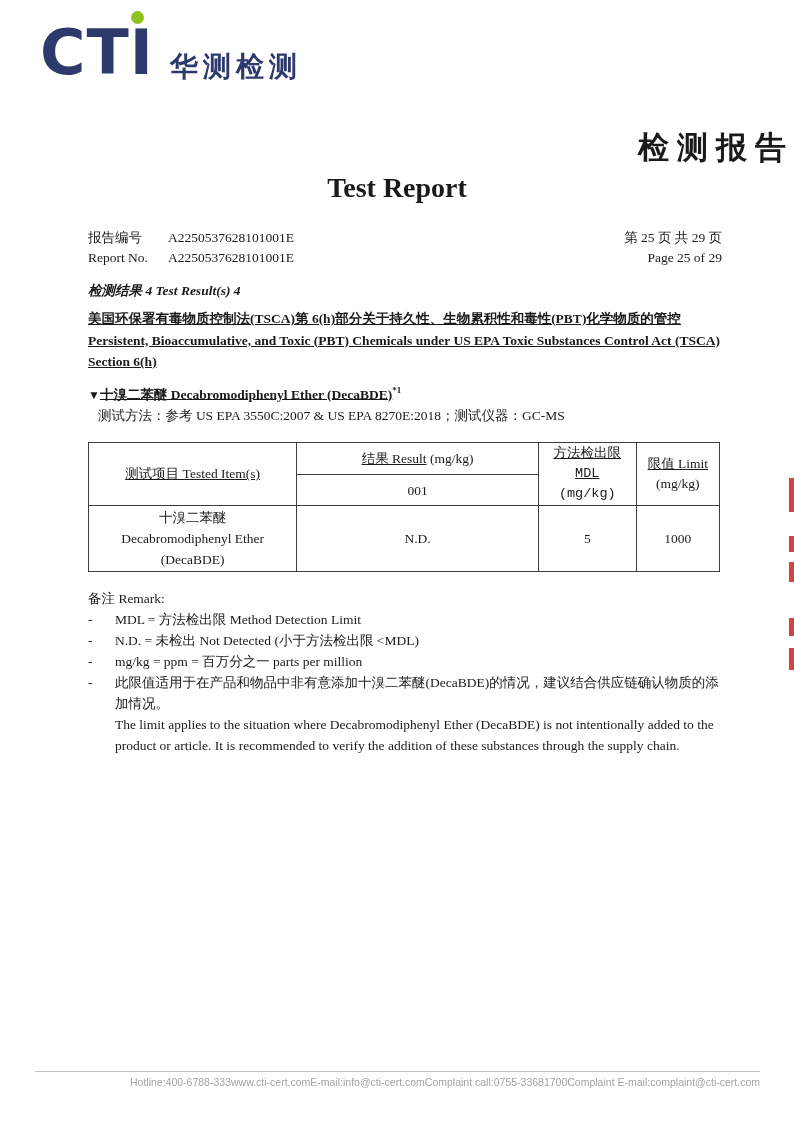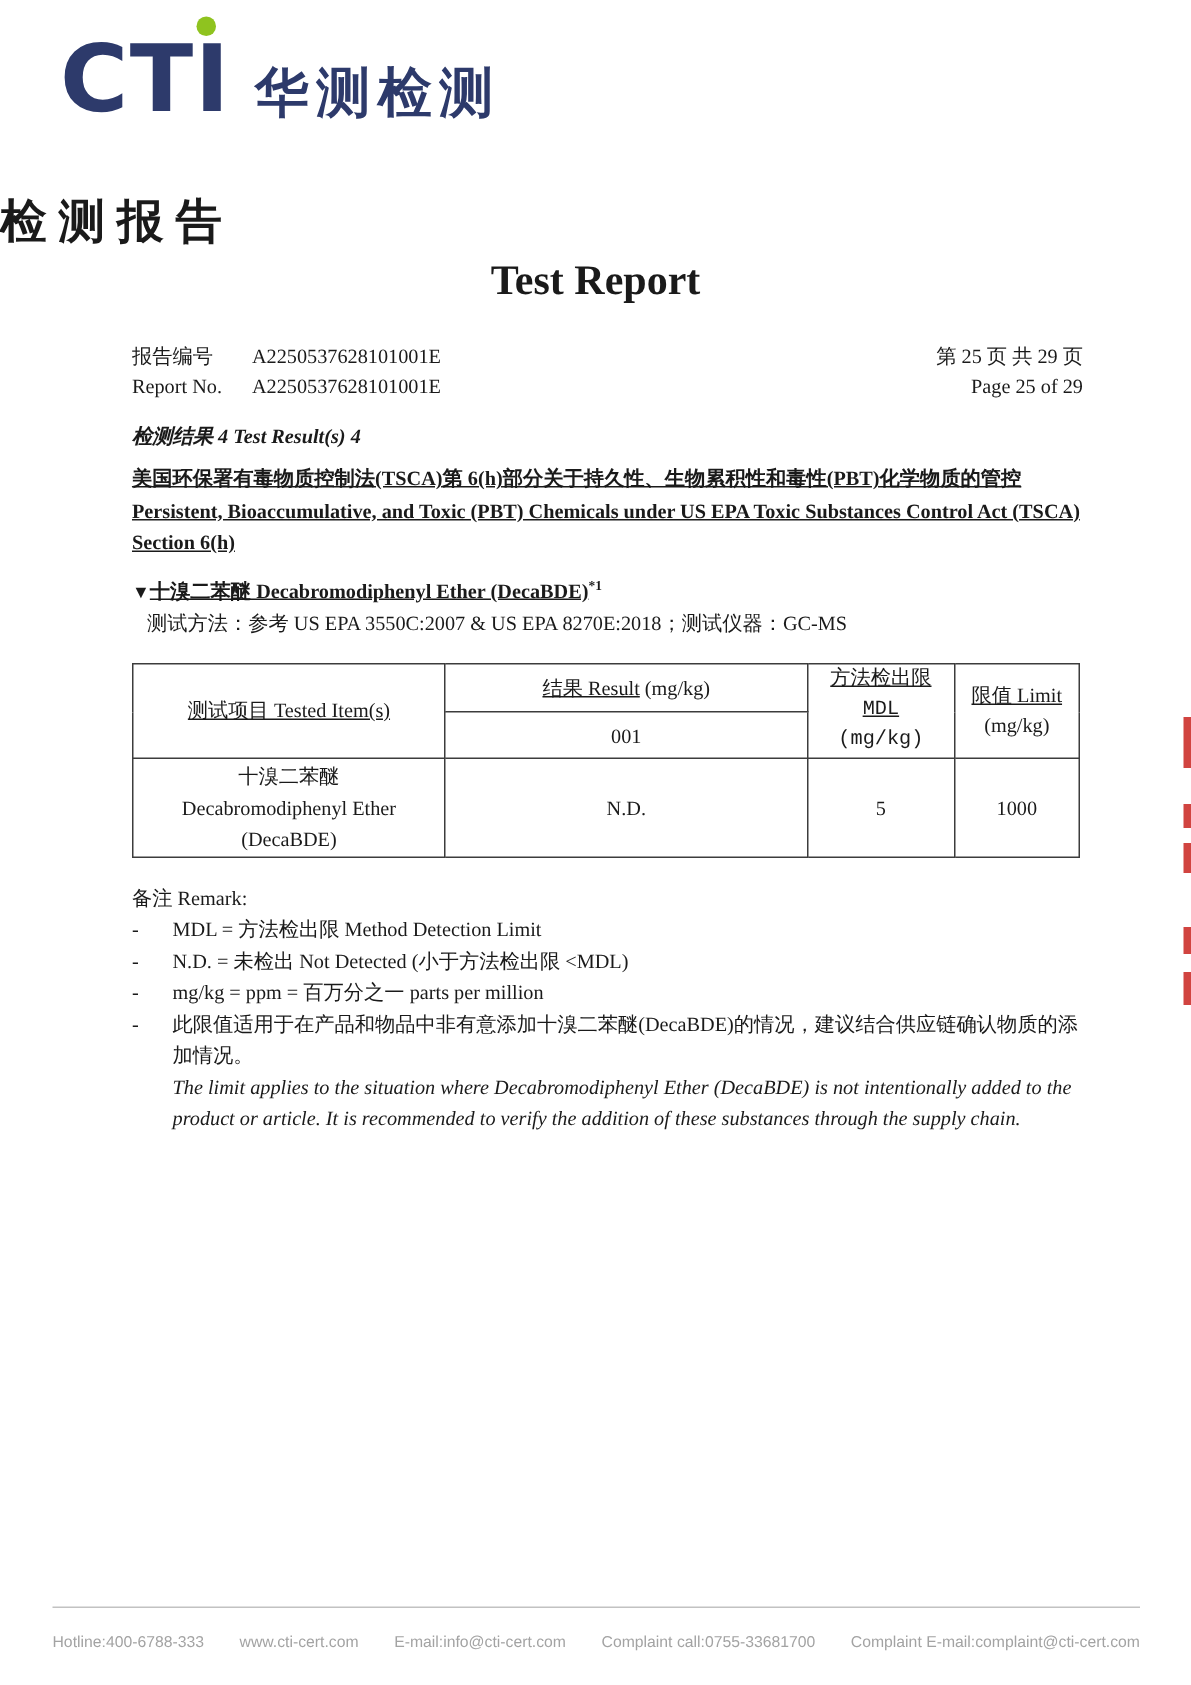--- a/index.html
+++ b/index.html
@@ -28,28 +28,28 @@
     color:var(--navy);letter-spacing:1px;
   }
   .i-wrap{position:relative;display:inline-block;}
   .i-dot{
     position:absolute;left:1px;top:-13px;
     width:13px;height:13px;border-radius:50%;
     background:var(--green);
   }
   .logo-zh{
     font-family:"DejaVu Sans","Liberation Sans",sans-serif;
-    font-weight:bold;font-size:36px;line-height:1;
+    font-weight:bold;font-size:28px;line-height:1;
     color:var(--navy);letter-spacing:5px;
   }
 
   
   .title-zh{
     position:absolute;top:127px;left:0;width:100%;
-    text-align:left;font-size:31px;font-weight:bold;letter-spacing:8px;
+    text-align:right;font-size:31px;font-weight:bold;letter-spacing:8px;
   }
   .title-en{
     position:absolute;top:172px;left:0;width:100%;
     text-align:center;font-size:28px;font-weight:bold;
   }
 
   
   .content{position:absolute;left:88px;top:228px;width:634px;font-size:13.5px;line-height:20px;}
 
   .info-row{display:flex;justify-content:space-between;}
@@ -89,42 +89,42 @@
   .hdr-row1 td,.hdr-row1 th{height:22px;line-height:20px;}
   .hdr-row2 td{height:21px;line-height:19px;}
   .body-row td{height:64px;line-height:21px;}
   .item-cell{text-align:left;padding-left:10px;line-height:21px;}
 
   
   .remark{margin-top:16px;line-height:21px;}
   .bullet{display:flex;margin-top:0;}
   .bullet .dash{width:27px;flex:0 0 27px;}
   .bullet .btext{flex:1;}
-  .bullet .ben{display:block;font-style:italic;}
+  .bullet .ben{display:block;}
 
   
   .red-fragments{position:absolute;right:0;top:478px;width:6px;}
   .red-fragments i{
     display:block;width:5px;background:var(--red);margin-left:1px;
     opacity:.85;
   }
   .frag1{height:34px;margin-bottom:24px;}
   .frag2{height:16px;margin-bottom:10px;}
   .frag3{height:20px;margin-bottom:36px;}
   .frag4{height:18px;margin-bottom:12px;}
   .frag5{height:22px;}
 
   
   .footer{
     position:absolute;left:35px;right:34px;top:1071px;
     border-top:1px solid #c2c2c2;
-    padding-top:17px;
+    padding-top:4px;
     font-family:"Liberation Sans","DejaVu Sans",sans-serif;
     font-size:10.5px;color:var(--footer-gray);
-    display:flex;justify-content:space-between;
+    display:flex;justify-content:flex-end;
   }
   .footer span{white-space:nowrap;}
 </style>
 </head>
 <body>
 
 <div class="page">
 
   <div class="logo">
     <span class="logo-cti"><span>CT</span><span class="i-wrap"><span>I</span><span class="i-dot"></span></span></span>

